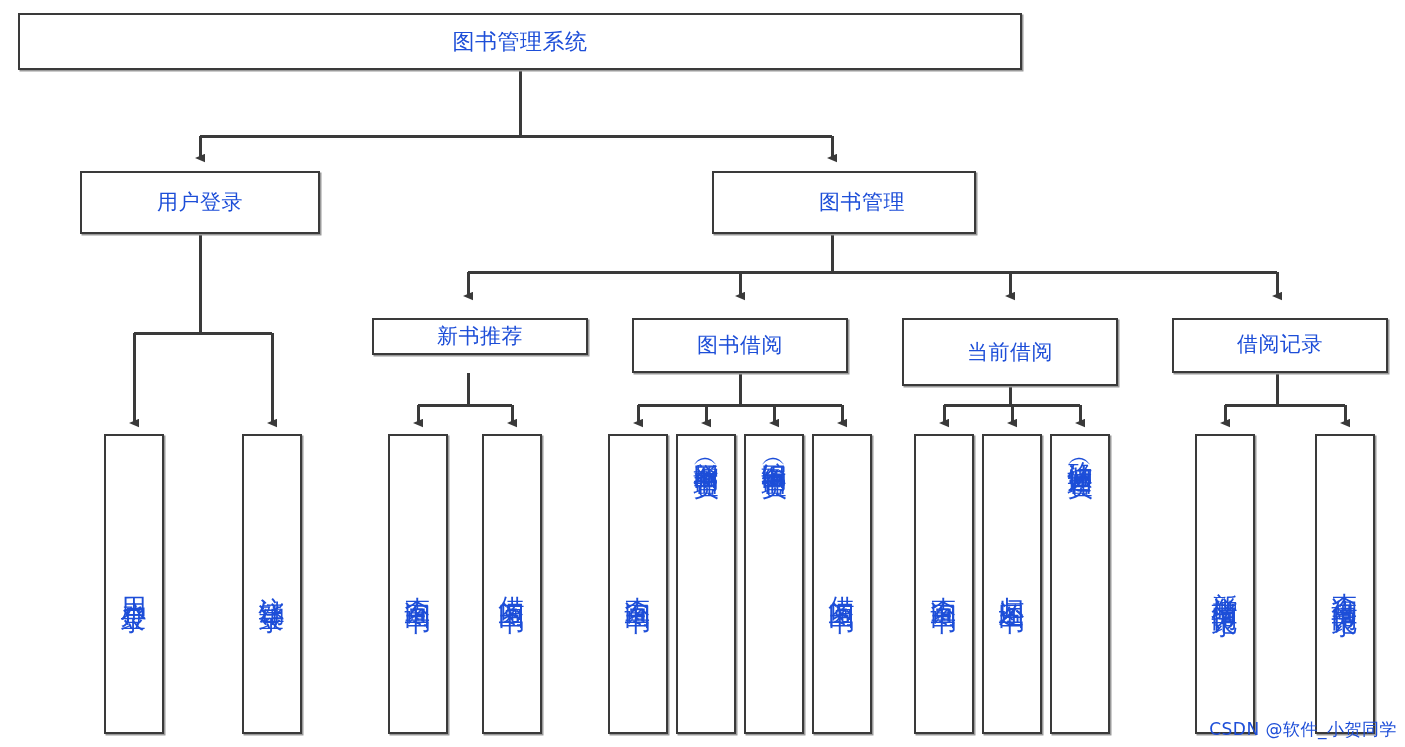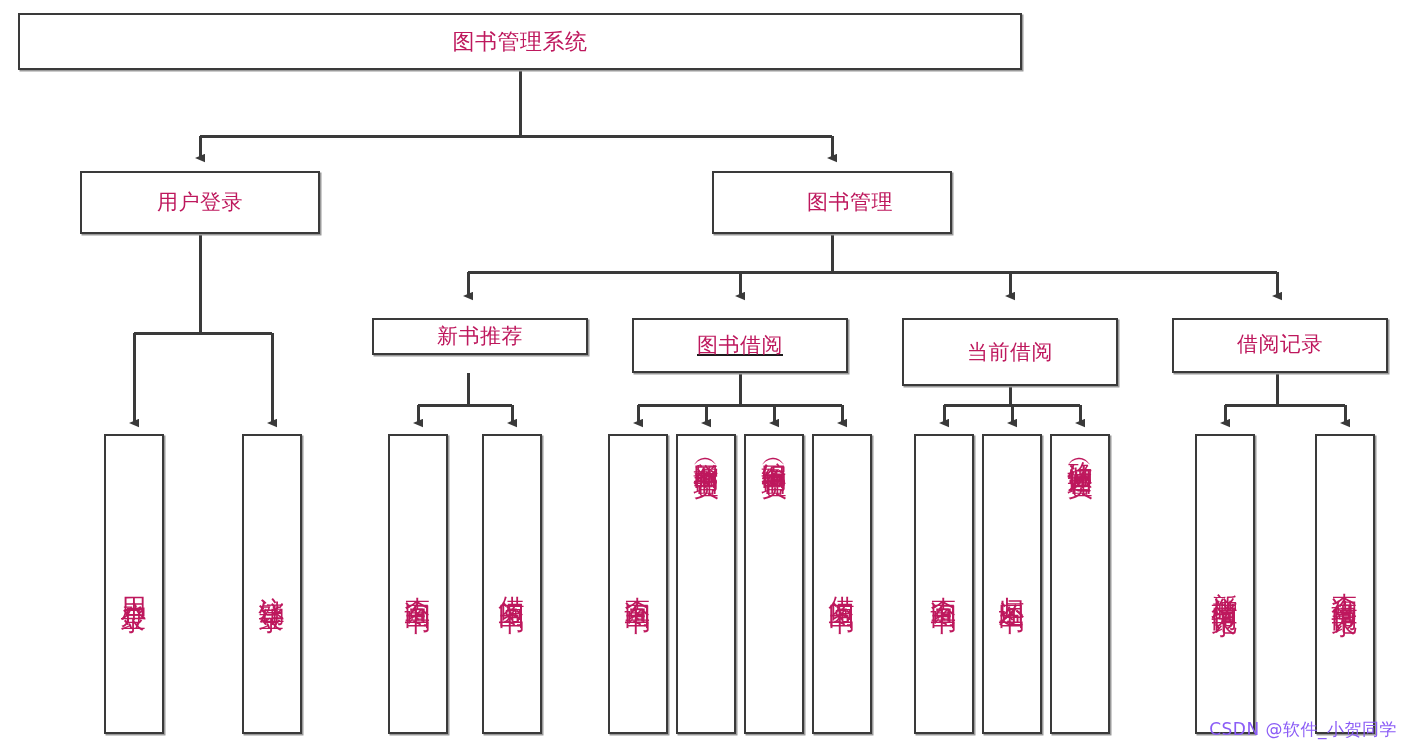--- a/index.html
+++ b/index.html
@@ -34,21 +34,21 @@
     box-shadow: 1.5px 1.5px 0 0 #9a9a9a;
     display: flex;
     align-items: center;
     justify-content: center;
     color: #1b1b1b;
   }
   .node .label {
     display: block;
     text-align: center;
     line-height: 1.0;
-    color: #be185d;
+    color: #1d4ed8;
   }
   
   .node.horiz .label {
     writing-mode: horizontal-tb;
     font-size: 21px;
     letter-spacing: 0.5px;
     white-space: nowrap;
   }
   .node.root .label {
     font-size: 22px;
@@ -73,21 +73,21 @@
   }
   .node.vert.centered {
     align-items: center;
     padding-top: 0;
   }
   #watermark {
     position: absolute;
     right: 8px;
     bottom: 6px;
     font-size: 17px;
-    color: #8b5cf6;
+    color: #1d4ed8;
     letter-spacing: 0.5px;
     white-space: nowrap;
     font-family: "DejaVu Sans", "Liberation Sans", sans-serif;
   }
 </style>
 </head>
 <body>
 
 <div id="diagram-root">
 
@@ -143,28 +143,28 @@
     </g>
   </svg>
 
   <div class="node horiz root" style="left:18px; top:13px; width:1004px; height:57px;">
     <span class="label">图书管理系统</span>
   </div>
 
   <div class="node horiz" style="left:80px; top:171px; width:240px; height:63px;">
     <span class="label">用户登录</span>
   </div>
-  <div class="node horiz" style="left:712px; top:171px; width:240px; height:63px;padding-left:36px;">
+  <div class="node horiz" style="left:712px; top:171px; width:264px; height:63px;padding-left:36px;">
     <span class="label">图书管理</span>
   </div>
 
   <div class="node horiz" style="left:372px; top:318px; width:216px; height:37px;">
     <span class="label">新书推荐</span>
   </div>
-  <div class="node horiz" style="left:632px; top:318px; width:216px; height:55px;text-decoration:underline;">
+  <div class="node horiz" style="left:632px; top:318px; width:216px; height:55px;">
     <span class="label">图书借阅</span>
   </div>
   <div class="node horiz" style="left:902px; top:318px; width:216px; height:68px;">
     <span class="label">当前借阅</span>
   </div>
   <div class="node horiz" style="left:1172px; top:318px; width:216px; height:55px;font-family:Liberation Mono, monospace;">
     <span class="label">借阅记录</span>
   </div>
 
   <div class="node vert centered" style="left:104px; top:434px; width:60px; height:300px;">

